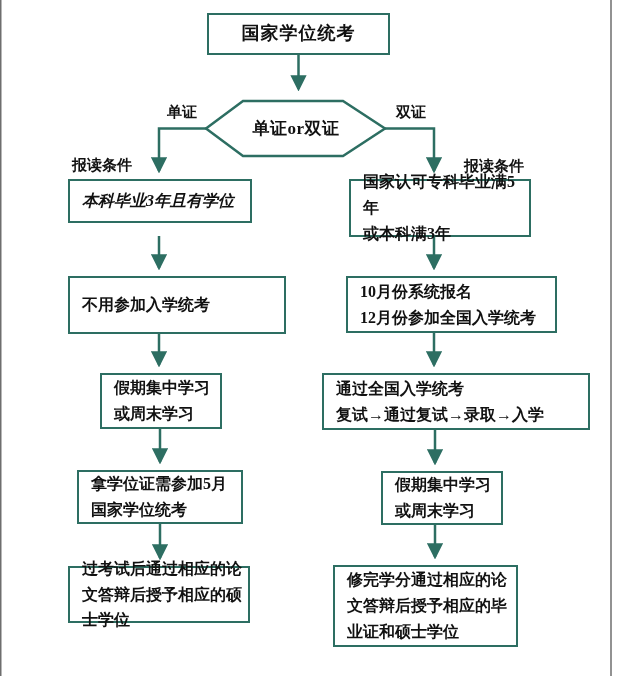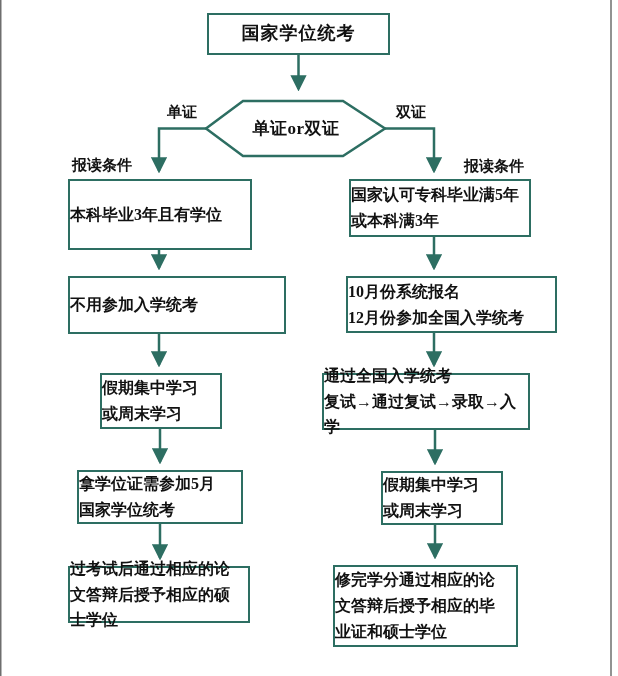--- a/index.html
+++ b/index.html
@@ -12,21 +12,21 @@
   .wire { stroke:var(--accent); stroke-width:2.5; fill:none; }
   .hexshape { stroke:var(--accent); stroke-width:2.5; fill:#ffffff; }
   .frameline { stroke:var(--frame); stroke-width:1.5; }
   .ahead { fill:var(--accent); }
   .node {
     position:absolute; box-sizing:border-box; background:#ffffff;
     border:2px solid var(--accent); font-weight:700; font-size:16px;
     line-height:1.62; white-space:pre-line; display:flex; align-items:center;
   }
   .center { justify-content:center; text-align:center; }
-  .pad { padding-left:0; padding-right:4px; }
+  .pad { padding-left:12px; padding-right:4px; }
   .start { font-size:18px; letter-spacing:1px; }
   .hexlabel {
     position:absolute; font-weight:700; font-size:17px; text-align:center;
     background:transparent; letter-spacing:0.5px;
   }
   .tag { position:absolute; font-weight:700; font-size:15px; white-space:nowrap; }
 </style>
 </head>
 <body>
 
@@ -63,35 +63,35 @@
   <div class="node center start" style="left:207px; top:13px; width:183px; height:42px;">国家学位统考</div>
 
   <div class="hexlabel" style="left:216px; top:117px; width:160px;">单证or双证</div>
 
   <div class="tag" style="left:167px; top:103px;">单证</div>
   <div class="tag" style="left:396px; top:103px;font-family:Liberation Serif, serif;">双证</div>
 
   <div class="tag" style="left:72px; top:156px;">报读条件</div>
   <div class="tag" style="left:464px; top:157px;">报读条件</div>
 
-  <div class="node pad" style="left:68px; top:179px; width:184px; height:71px;">本科毕业3年且有学位</div>
+  <div class="node pad" style="left:68px; top:179px; width:184px; height:44px;font-style:italic;">本科毕业3年且有学位</div>
   <div class="node pad" style="left:68px; top:276px; width:218px; height:58px;">不用参加入学统考</div>
   <div class="node pad" style="left:100px; top:373px; width:122px; height:56px;">假期集中学习
 或周末学习</div>
   <div class="node pad" style="left:77px; top:470px; width:166px; height:54px;">拿学位证需参加5月
 国家学位统考</div>
   <div class="node pad" style="left:68px; top:566px; width:182px; height:57px;">过考试后通过相应的论
 文答辩后授予相应的硕
 士学位</div>
 
   <div class="node pad" style="left:349px; top:179px; width:182px; height:58px;">国家认可专科毕业满5年
 或本科满3年</div>
   <div class="node pad" style="left:346px; top:276px; width:211px; height:57px;">10月份系统报名
 12月份参加全国入学统考</div>
-  <div class="node pad" style="left:322px; top:373px; width:208px; height:57px;">通过全国入学统考
+  <div class="node pad" style="left:322px; top:373px; width:268px; height:57px;">通过全国入学统考
 复试→通过复试→录取→入学</div>
   <div class="node pad" style="left:381px; top:471px; width:122px; height:54px;">假期集中学习
 或周末学习</div>
   <div class="node pad" style="left:333px; top:565px; width:185px; height:82px;">修完学分通过相应的论
 文答辩后授予相应的毕
 业证和硕士学位</div>
 
 </div>
 
 </body></html>

